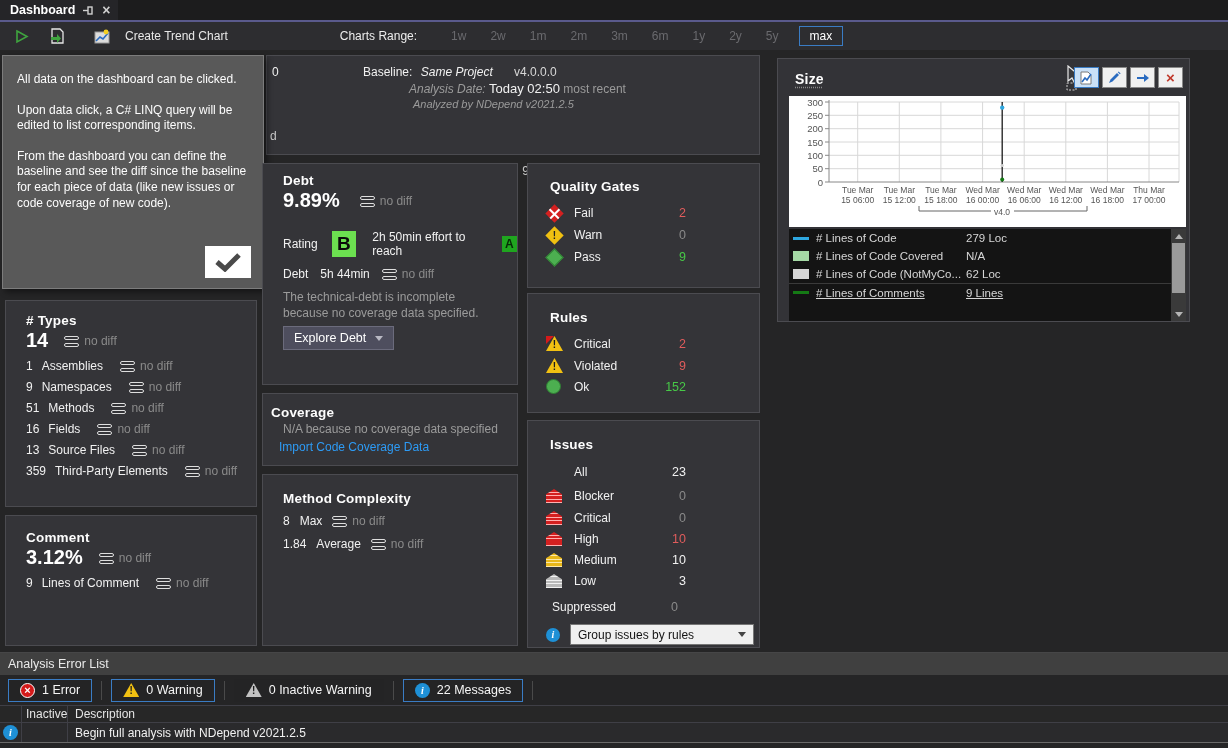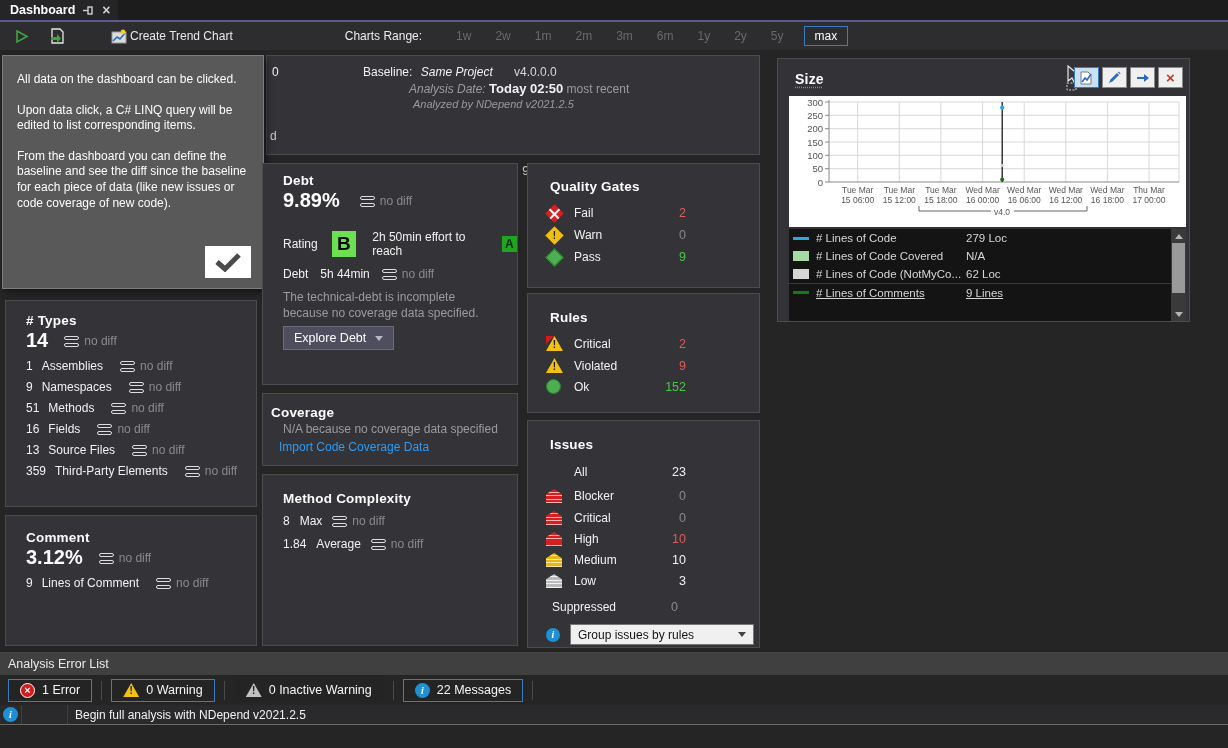--- a/index.html
+++ b/index.html
@@ -16,21 +16,21 @@
     background:#1c1c1d; border-bottom:2px solid #5a5a8c; }
   .tab { position:absolute; left:0; top:0; height:20px; padding:0 8px 0 10px;
     display:flex; align-items:center; gap:8px; background:#252528; }
   .tab-title { font-weight:bold; font-size:12.5px; color:#fff; }
   .tab-x { color:#d0d0d0; font-size:14px; font-weight:bold; line-height:1; cursor:default; }
 
   
   .toolbar { position:absolute; top:22px; left:0; width:1228px; height:28px;
     background:#2d2d30; display:flex; align-items:center; }
   .tb-ico { margin-left:14px; display:flex; align-items:center; }
-  .ctc { margin-left:46px; display:flex; align-items:center; gap:2px; color:#e8e8e8; }
+  .ctc { margin-left:29px; display:flex; align-items:center; gap:14px; color:#e8e8e8; }
   .cr-label { margin-left:112px; color:#ededed; }
   .ranges { display:flex; align-items:center; margin-left:22px; }
   .range { color:#6a6a6e; padding:2px 12px; }
   .range.sel { color:#fff; border:1px solid #3a7cc4; padding:2px 10px; margin-left:8px; }
 
   
   .panel { position:absolute; background:#343438; border:1px solid #4b4b50; }
   .ptitle { font-weight:bold; font-size:13.5px; color:#fdfdfd; letter-spacing:.2px; }
   .big { font-weight:bold; font-size:20px; color:#fff; }
   .gray { color:#9b9b9b; }
@@ -50,21 +50,21 @@
   .infobox { position:absolute; left:2px; top:55px; width:262px; height:234px;
     background:#595959; border:1px solid #7c7c7c; box-shadow:3px 3px 6px rgba(0,0,0,.45);
     padding:16px 14px; color:#fdfdfd; line-height:1.3; }
   .infobox p { margin-bottom:15px; }
   .check-btn { position:absolute; right:12px; bottom:10px; width:46px; height:32px;
     background:#fff; display:flex; align-items:center; justify-content:center; }
 
   
   .bl-line { position:absolute; white-space:nowrap; }
   .it { font-style:italic; }
-  .bold { font-weight:bold; }
+  .bold { font-weight:normal; }
   .day-ranges { position:absolute; display:flex; gap:23px; color:#c8c8c8; }
 
   
   .badge { display:inline-flex; align-items:center; justify-content:center;
     background:#6ce050; color:#0b0b0b; font-weight:bold; }
   .badge.b { width:26px; height:26px; font-size:19px; }
   .badge.a { width:16px; height:16px; font-size:12px; background:#1fa51f; color:#072b07; }
   .explore-btn { display:inline-flex; align-items:center; gap:9px;
     background:#4e4e5e; border:1px solid #6b6b7c; color:#fff; padding:4px 10px; font-size:12.5px; }
   .caret-down { width:0; height:0; border-left:4px solid transparent;
@@ -617,20 +617,25 @@
         </span>
       <span>0 Inactive Warning</span>
     </div>
     <span class="el-sep"></span>
     <div class="el-btn">
       <span class="info-circle" style="width:15px;height:15px;"></span>
       <span>22 Messages</span>
     </div>
     <span class="el-sep"></span>
   </div>
+  <div class="el-table-head">
+    <span class="col-ico"></span>
+    <span class="col-inactive">Inactive</span>
+    <span class="col-desc">Description</span>
+  </div>
   <div class="el-row">
     <span class="col-ico">
         <span class="info-circle" style="width:15px;height:15px;"></span>
       </span>
     <span class="col-inactive"></span>
     <span class="col-desc">Begin full analysis with NDepend v2021.2.5</span>
   </div>
 </div>
 
 </body></html>

